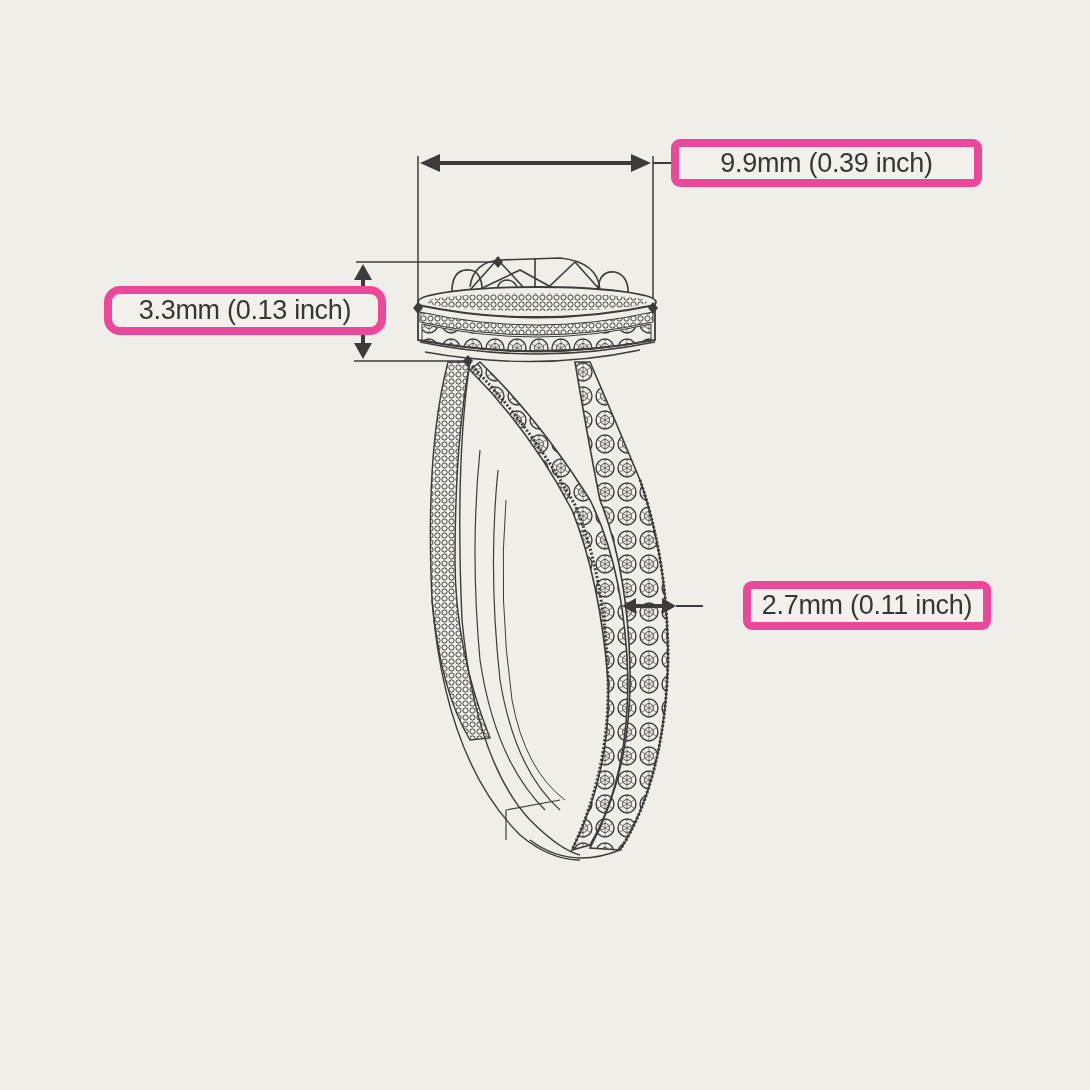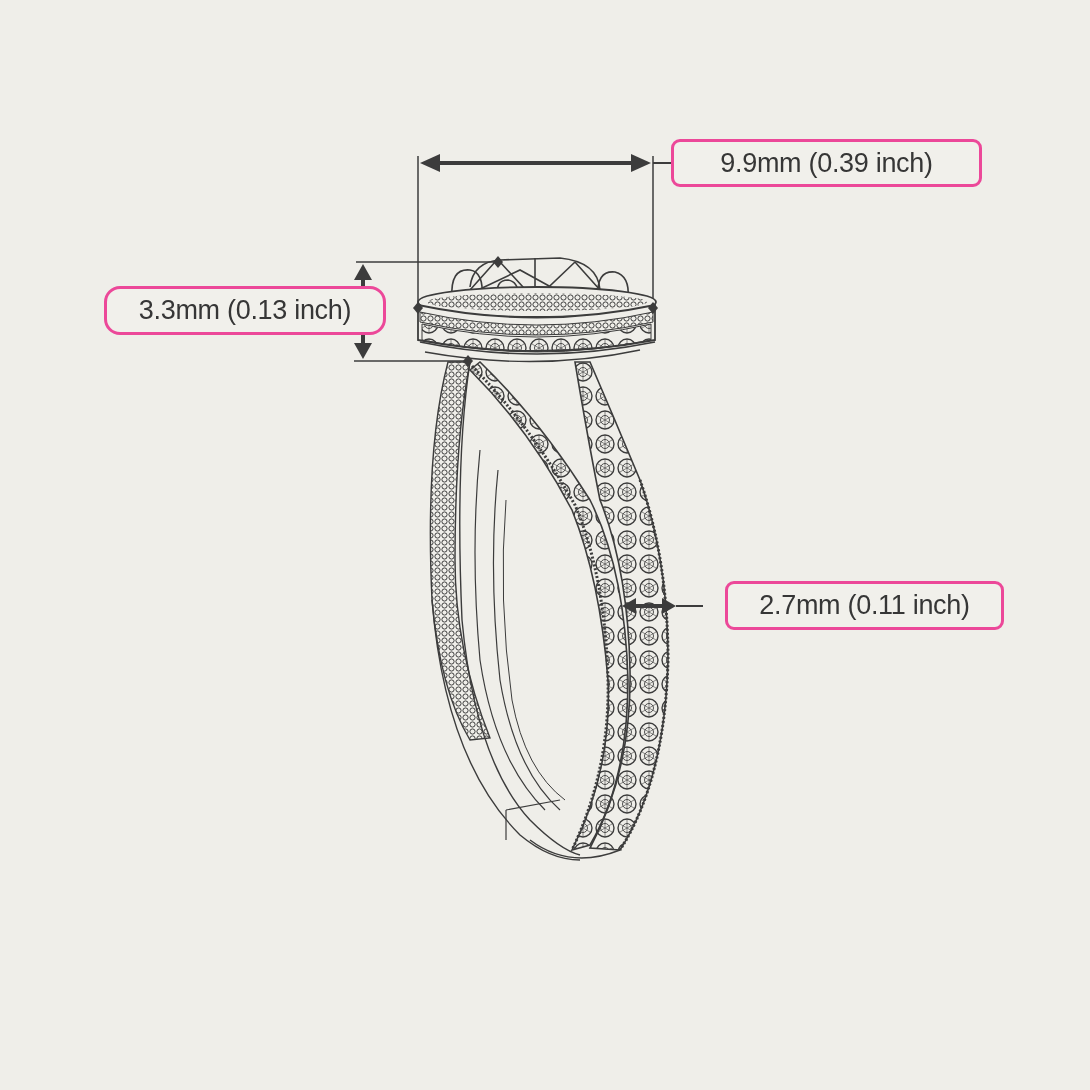--- a/index.html
+++ b/index.html
@@ -6,33 +6,33 @@
   body {
     width: 1090px; height: 1090px; overflow: hidden;
     background: #efeee9;
     font-family: "Liberation Sans", "DejaVu Sans", sans-serif;
     position: relative;
   }
   .canvas { position: absolute; left: 0; top: 0; width: 1090px; height: 1090px; }
   .label {
     position: absolute;
     box-sizing: border-box;
-    border: 3px solid #ec4899;
+    border: 8px solid #ec4899;
     border-radius: 9px;
     background: #f1f0eb;
     color: #363636;
     font-size: 27px;
     font-weight: 400;
     letter-spacing: -0.3px;
     display: flex; align-items: center; justify-content: center;
     white-space: nowrap;
   }
   #label-width  { left: 671px; top: 139px; width: 311px; height: 48px; }
   #label-height { left: 104px; top: 286px; width: 282px; height: 49px; border-radius: 16px; }
-  #label-band   { left: 725px; top: 581px; width: 279px; height: 49px; }
+  #label-band   { left: 743px; top: 581px; width: 248px; height: 49px; }
   svg { position: absolute; left: 0; top: 0; }
 </style>
 </head>
 <body>
 
 <div class="canvas">
 
   <svg width="1090" height="1090" viewBox="0 0 1090 1090">
     <defs>
       <marker id="arrowEnd" markerWidth="10" markerHeight="10" refX="8" refY="5" orient="auto" markerUnits="userSpaceOnUse">

